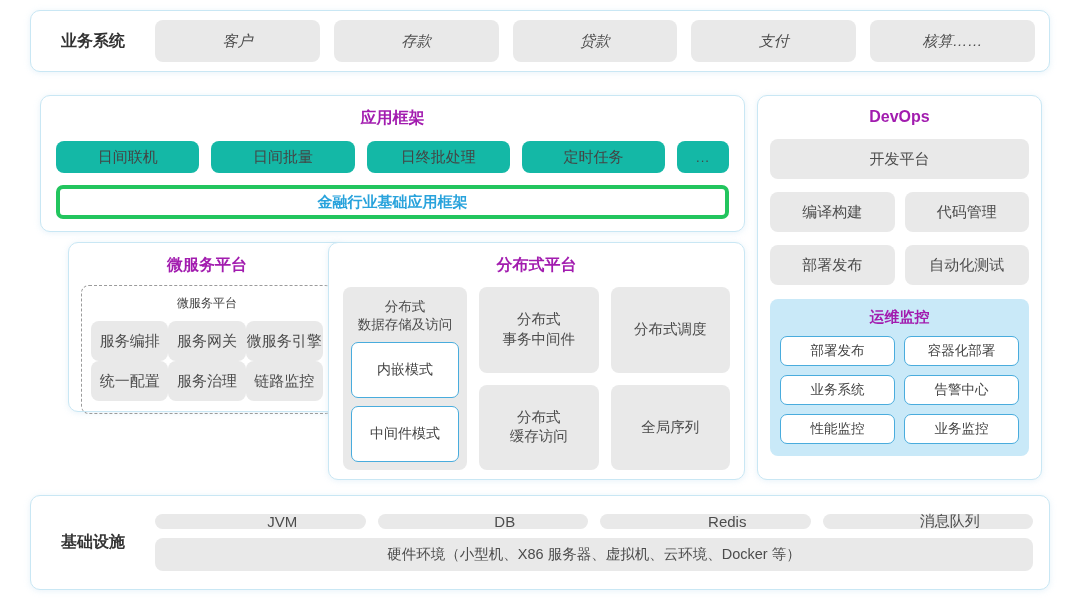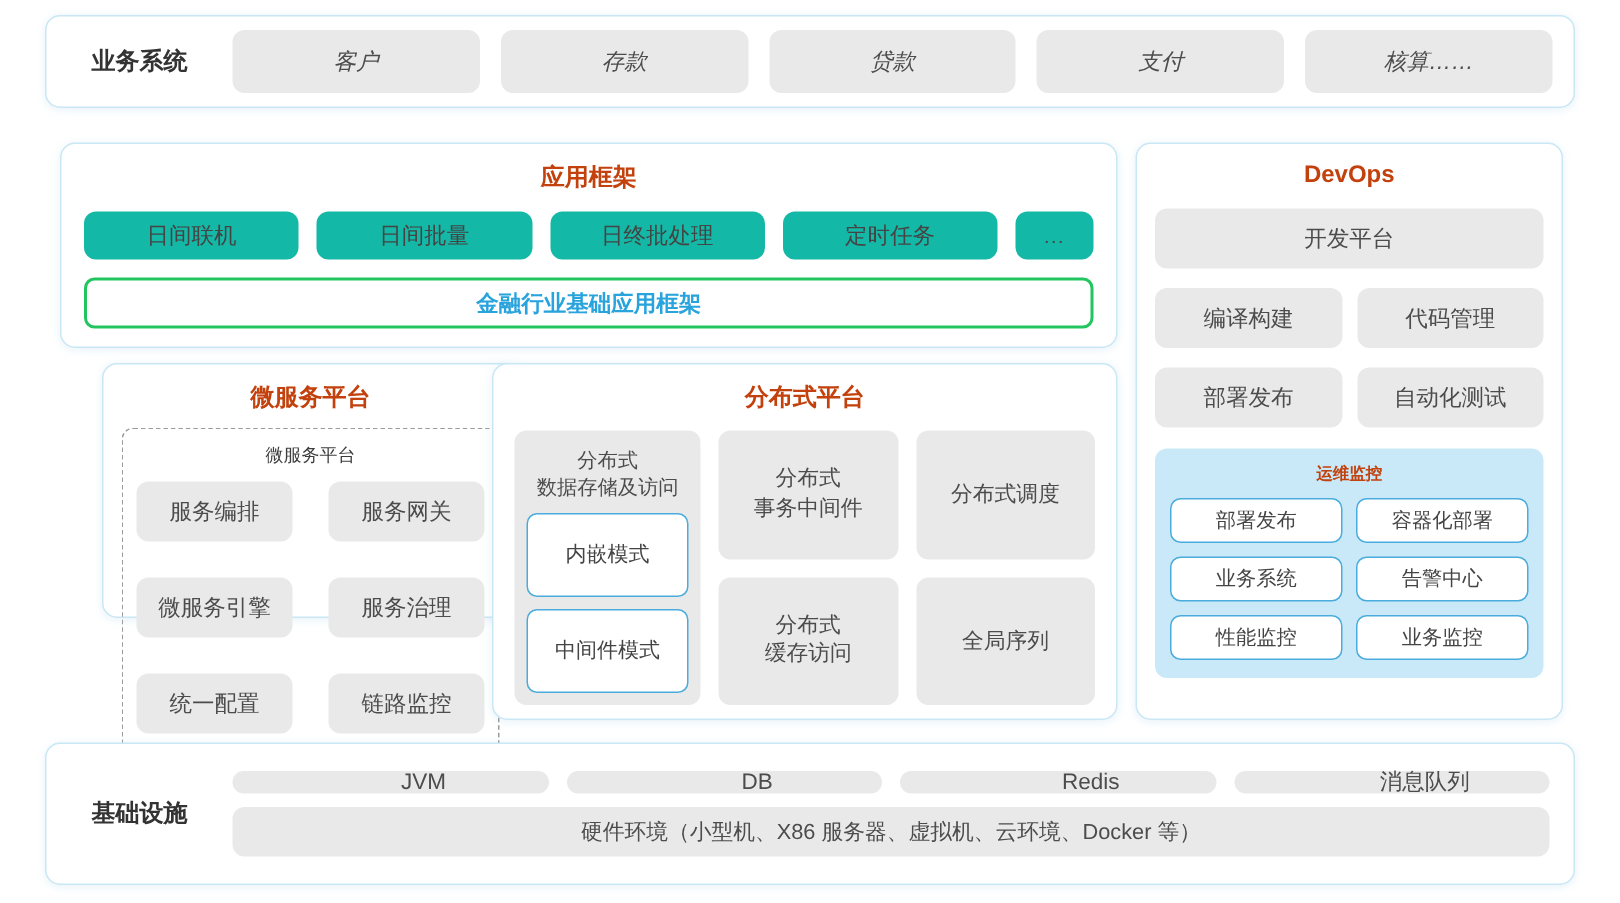--- a/index.html
+++ b/index.html
@@ -1,70 +1,70 @@
 <!DOCTYPE html>
 <html><head>
 <meta charset="utf-8">
 <style>
   * { margin:0; padding:0; box-sizing:border-box; }
   html,body { width:1080px; height:602px; background:#fff; overflow:hidden;
     font-family:"Liberation Sans","DejaVu Sans",sans-serif; color:#4a4a4a; }
   .panel { position:absolute; background:#fff; border:1px solid #c9e7f4;
     border-radius:10px; box-shadow:0 1px 6px rgba(170,210,235,.28); }
-  .ptitle { text-align:center; font-size:16px; font-weight:600; color:#c2410c; }
+  .ptitle { text-align:center; font-size:16px; font-weight:600; color:#a21caf; }
   .g-btn { background:#e9e9e9; border-radius:8px; display:flex; align-items:center;
     justify-content:center; font-size:15px; color:#4c4c4c; }
   .b-btn { background:#14b8a6; border-radius:8px; display:flex; align-items:center;
     justify-content:center; font-size:15px; color:#444; }
   .w-btn { background:#fff; border:1px solid #49acdd; border-radius:7px;
     display:flex; align-items:center; justify-content:center; font-size:14px; color:#444; }
   .pre { white-space:pre-line; text-align:center; line-height:1.35; }
 
   
   #business { left:30px; top:10px; width:1020px; height:62px;
     display:flex; align-items:center; padding:0 14px; gap:14px; }
   .bar-label { width:96px; flex:none; text-align:center; font-size:16px;
     font-weight:700; color:#333; }
   #business .g-btn { flex:1; height:42px;font-style:italic; }
 
   
   #appfw { left:40px; top:95px; width:705px; height:137px; padding:12px 15px 0; }
   #appfw .row { display:flex; gap:12px; margin-top:12px; }
   #appfw .row .b-btn { flex:1; height:32px; }
   #appfw .row .b-btn.dots { flex:0 0 52px; font-size:13px; letter-spacing:1px; }
-  #appfw .base { margin-top:12px; height:34px; border:2px solid #22c55e; border-radius:7px;
+  #appfw .base { margin-top:12px; height:34px; border:4px solid #22c55e; border-radius:7px;
     display:flex; align-items:center; justify-content:center;
     color:#29a3dc; font-weight:700; font-size:15px; }
 
   
   #micro { left:40px; top:242px; width:278px; height:170px; padding:12px 12px 0;margin-left:28px; }
   #micro .dashed { margin-top:9px; border:1px dashed #9b9b9b; border-radius:8px;
     padding:9px 9px 12px; }
   #micro .inner-title { text-align:center; font-size:12px; color:#3d3d3d; margin-bottom:9px; }
-  #micro .grid { display:grid; grid-template-columns:1fr 1fr; gap:24px; }
+  #micro .grid { display:grid; grid-template-columns:1fr 1fr 1fr; gap:0; }
   #micro .grid .g-btn { height:40px; }
 
   
   #dist { left:328px; top:242px; width:417px; height:238px; padding:12px 14px 0; }
   #dist .grid { margin-top:11px; display:grid; height:183px;
     grid-template-columns:124px 1fr 1fr; grid-template-rows:1fr 1fr; gap:12px; }
   #dist .storage { grid-row:1 / span 2; background:#e9e9e9; border-radius:8px;
     padding:11px 8px 8px; display:flex; flex-direction:column; }
   #dist .storage-title { font-size:13.5px; color:#4c4c4c; }
   #dist .storage .w-btn { margin-top:8px; flex:1; }
   #dist .cell { font-size:14.5px; }
 
   
   #devops { left:757px; top:95px; width:285px; height:385px; padding:12px 12px 0; }
   #devops .wide { margin-top:13px; height:40px; }
   #devops .pair { display:grid; grid-template-columns:1fr 1fr; gap:10px; margin-top:13px; }
   #devops .pair .g-btn { height:40px; }
   #devops .ops { margin-top:14px; background:#c9e9f8; border-radius:8px;
     padding:9px 10px 12px; }
-  #devops .ops .ptitle { font-size:11px; margin-bottom:9px; }
+  #devops .ops .ptitle { font-size:15px; margin-bottom:9px; }
   #devops .ops .grid { display:grid; grid-template-columns:1fr 1fr; gap:9px; }
   #devops .ops .w-btn { height:30px; font-size:13.5px; }
 
   
   #infra { left:30px; top:495px; width:1020px; height:95px;
     display:flex; align-items:center; padding:0 16px 0 14px; gap:14px; }
   #infra .stack { flex:1; display:flex; flex-direction:column; gap:9px; }
   #infra .r1 { display:flex; gap:12px; }
   #infra .r1 .g-btn { flex:1; height:15px;padding-left:44px; }
   #infra .hw { height:33px; font-size:14.5px; }
@@ -94,22 +94,22 @@
 </div>
 
 <div class="panel" id="micro">
   <div class="ptitle">微服务平台</div>
   <div class="dashed">
     <div class="inner-title">微服务平台</div>
     <div class="grid">
       <div class="g-btn">服务编排</div>
       <div class="g-btn">服务网关</div>
       <div class="g-btn">微服务引擎</div>
+      <div class="g-btn">统一配置</div>
       <div class="g-btn">服务治理</div>
-      <div class="g-btn">统一配置</div>
       <div class="g-btn">链路监控</div>
     </div>
   </div>
 </div>
 
 <div class="panel" id="dist">
   <div class="ptitle">分布式平台</div>
   <div class="grid">
     <div class="storage">
       <div class="storage-title pre">分布式

